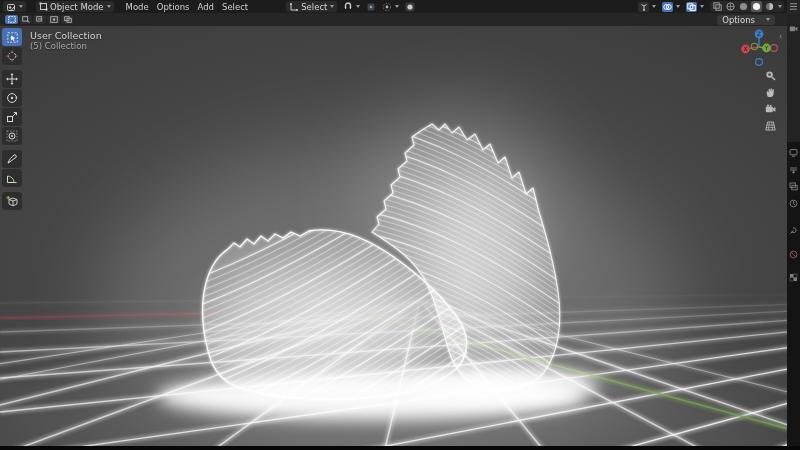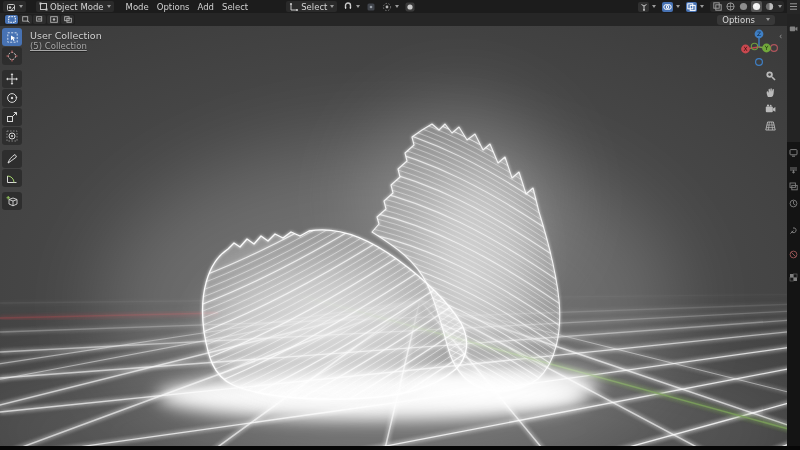--- a/index.html
+++ b/index.html
@@ -27,21 +27,21 @@
   .optbtn{margin-left:auto;margin-right:8px;background:#383838;border-radius:3px;height:10px;display:flex;align-items:center;
           gap:10px;padding:0 5px;font-size:8.5px;color:#d8d8d8;}
   
   .tbar{position:absolute;left:2px;top:28px;z-index:22;display:flex;flex-direction:column;gap:1px;}
   .tool{width:20px;height:18px;border-radius:3px;background:rgba(44,44,44,.92);display:flex;align-items:center;justify-content:center;}
   .tool.active{background:#4772b3;}
   .tgap{height:3px;}
   
   .vtext{position:absolute;left:30px;top:30px;z-index:21;color:#d2d2d2;font-size:9.5px;line-height:11px;
          text-shadow:0 1px 1px rgba(0,0,0,.4);}
-  .vtext .l2{color:#a8a8a8;font-size:8.5px;text-decoration:underline;}
+  .vtext .l2{color:#a8a8a8;font-size:8.5px;}
   
   .gizmo{position:absolute;left:737px;top:24px;z-index:21;}
   .vnav{position:absolute;left:763px;top:69px;z-index:21;display:flex;flex-direction:column;gap:5px;}
   .vnav .nbtn{width:14px;height:12px;display:flex;align-items:center;justify-content:center;opacity:.85;}
   .npanel-arrow{position:absolute;left:779px;top:32px;z-index:21;color:#9a9a9a;font-size:8px;}
   
   .rail{position:absolute;left:787px;top:0;width:13px;height:450px;background:#1a1a1a;z-index:25;}
   .rail .blkA{position:absolute;left:0;top:0;width:13px;height:14px;background:#262626;}
   .rail .blkB{position:absolute;left:0;top:14px;width:13px;height:128px;background:#232323;}
   .rail .blkC{position:absolute;left:0;top:142px;width:13px;height:308px;background:#141414;}

